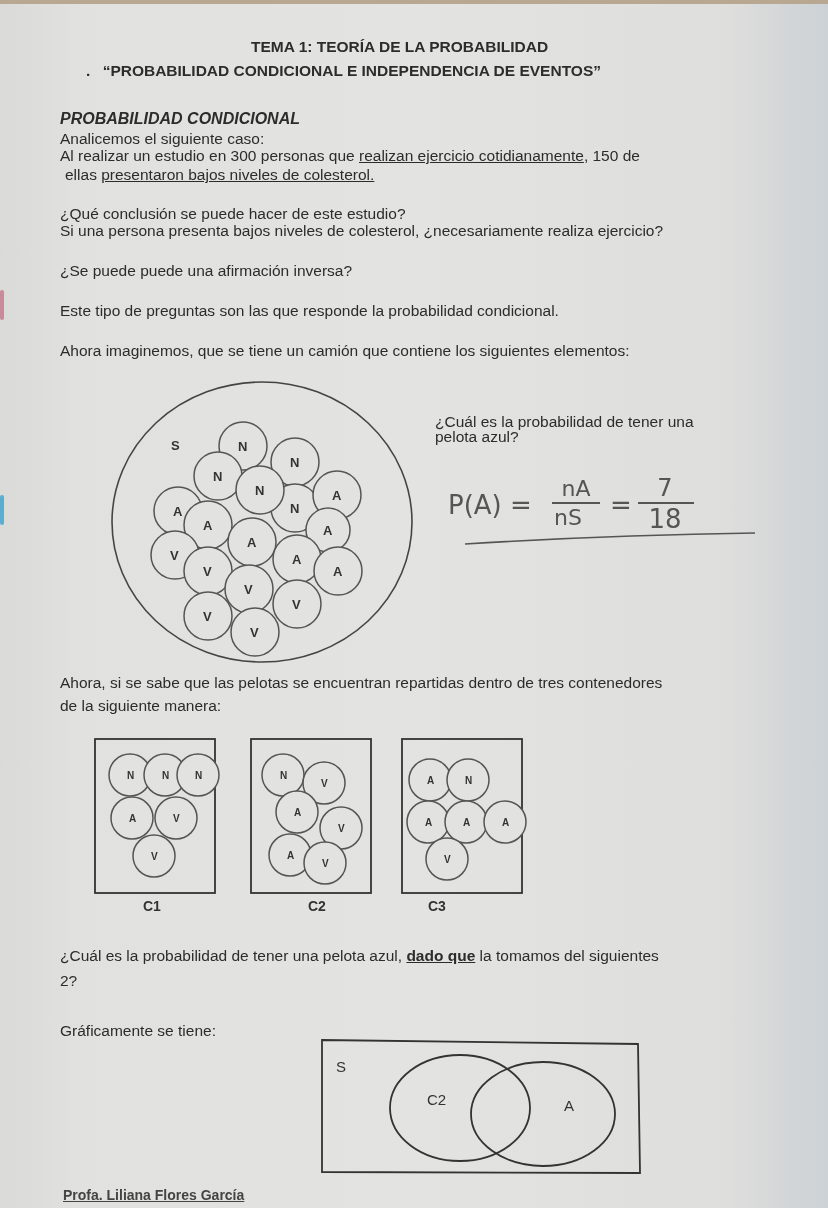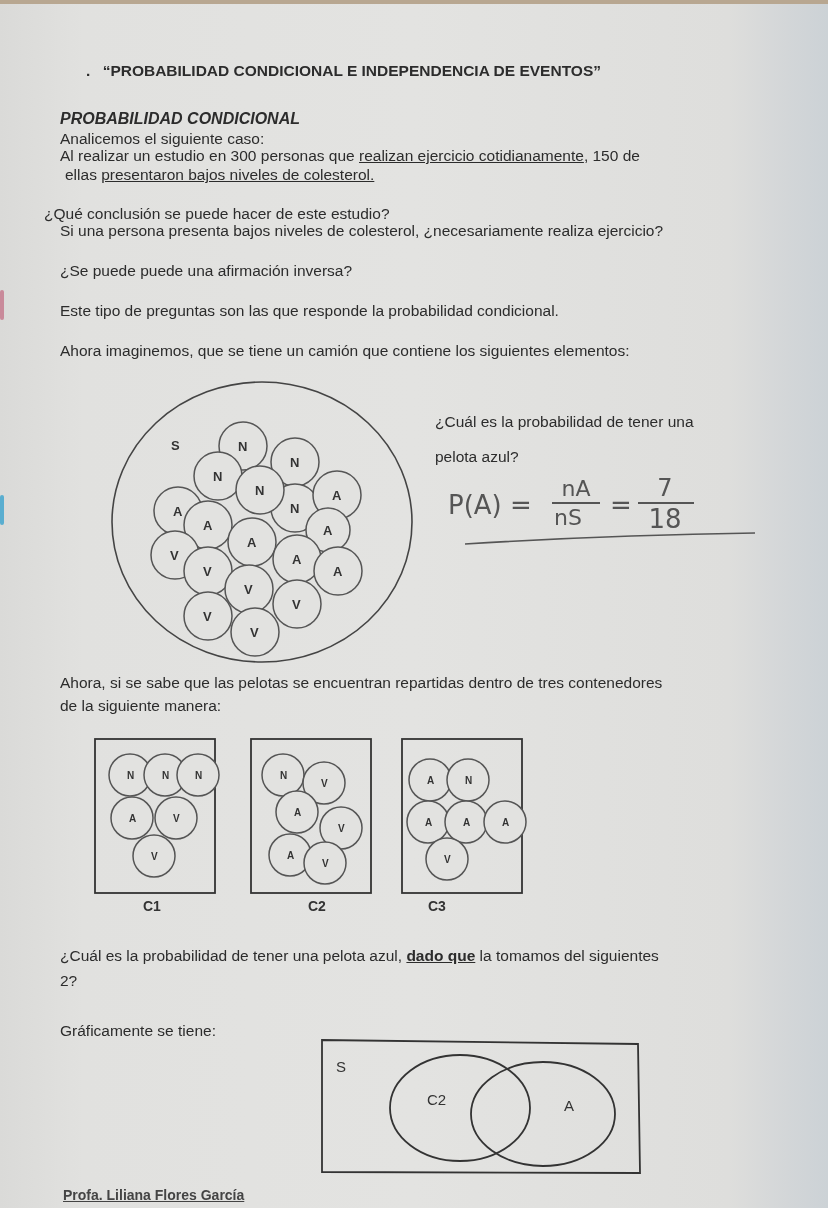--- a/index.html
+++ b/index.html
@@ -25,31 +25,32 @@
     svg text { font-family: "Liberation Sans", sans-serif; }
   </style>
 </head>
 <body>
 
 <div class="page">
   <div class="topband"></div>
   <div class="edge-mark" style="left:0;top:290px;height:30px;background:#c98a9a;"></div>
   <div class="edge-mark" style="left:0;top:495px;height:30px;background:#5aaed0;"></div>
 
+  <div class="t title" style="left:251px;top:38px;">TEMA 1: TEORÍA DE LA PROBABILIDAD</div>
   <div class="t title" style="left:86px;top:62px;">
     <span>.</span>
     <span style="margin-left:8px;">“PROBABILIDAD CONDICIONAL E INDEPENDENCIA DE EVENTOS”</span>
   </div>
 
   <div class="t heading" style="left:60px;top:110px;">PROBABILIDAD CONDICIONAL</div>
   <div class="t" style="left:60px;top:130px;">Analicemos el siguiente caso:</div>
   <div class="t" style="left:60px;top:147px;"><span>Al  realizar un estudio en 300 personas que </span><span class="u">realizan ejercicio cotidianamente</span><span>, 150 de</span></div>
   <div class="t" style="left:65px;top:166px;"><span>ellas </span><span class="u">presentaron bajos niveles de colesterol.</span></div>
 
-  <div class="t" style="left:44px;top:205px;">¿Qué conclusión se puede hacer de este estudio?</div>
+  <div class="t" style="left:60px;top:205px;">¿Qué conclusión se puede hacer de este estudio?</div>
   <div class="t" style="left:60px;top:222px;">Si una persona presenta bajos niveles de colesterol, ¿necesariamente realiza ejercicio?</div>
   <div class="t" style="left:60px;top:262px;">¿Se puede puede una afirmación inversa?</div>
   <div class="t" style="left:60px;top:302px;">Este tipo de preguntas son las que responde la probabilidad condicional.</div>
   <div class="t" style="left:60px;top:342px;">Ahora imaginemos, que se tiene un camión que contiene los siguientes elementos:</div>
 
   <svg style="position:absolute;left:100px;top:380px;" width="320" height="290">
     <g fill="none" stroke="#444" stroke-width="1.6">
       <ellipse cx="162" cy="142" rx="150" ry="140"></ellipse>
     </g>
     <text x="71" y="70" font-size="13" font-weight="bold" fill="#333">S</text>
@@ -123,21 +124,21 @@
           <text x="103" y="241" fill="#333" stroke="none">V</text>
         </g>
       <g>
           <circle cx="155" cy="252" r="24"></circle>
           <text x="150" y="257" fill="#333" stroke="none">V</text>
         </g>
     </g>
   </svg>
 
   <div class="t" style="left:435px;top:413px;">¿Cuál es la probabilidad de tener una</div>
-  <div class="t" style="left:435px;top:448px;">pelota azul?</div>
+  <div class="t" style="left:435px;top:428px;">pelota azul?</div>
   <div class="hand" style="position:absolute;left:448px;top:478px;width:320px;height:70px;">
     <span style="position:absolute;left:0;top:12px;font-size:26px;">P(A) =</span>
     <span style="position:absolute;left:106px;top:-2px;font-size:22px;width:44px;text-align:center;">nA</span>
     <span style="position:absolute;left:104px;top:24px;width:48px;border-top:2px solid #555;"></span>
     <span style="position:absolute;left:106px;top:27px;font-size:22px;width:44px;text-align:left;">nS</span>
     <span style="position:absolute;left:162px;top:12px;font-size:26px;">=</span>
     <span style="position:absolute;left:190px;top:-4px;font-size:24px;width:54px;text-align:center;">7</span>
     <span style="position:absolute;left:190px;top:24px;width:56px;border-top:2px solid #555;"></span>
     <span style="position:absolute;left:190px;top:26px;font-size:26px;width:54px;text-align:center;">18</span>
   </div>

